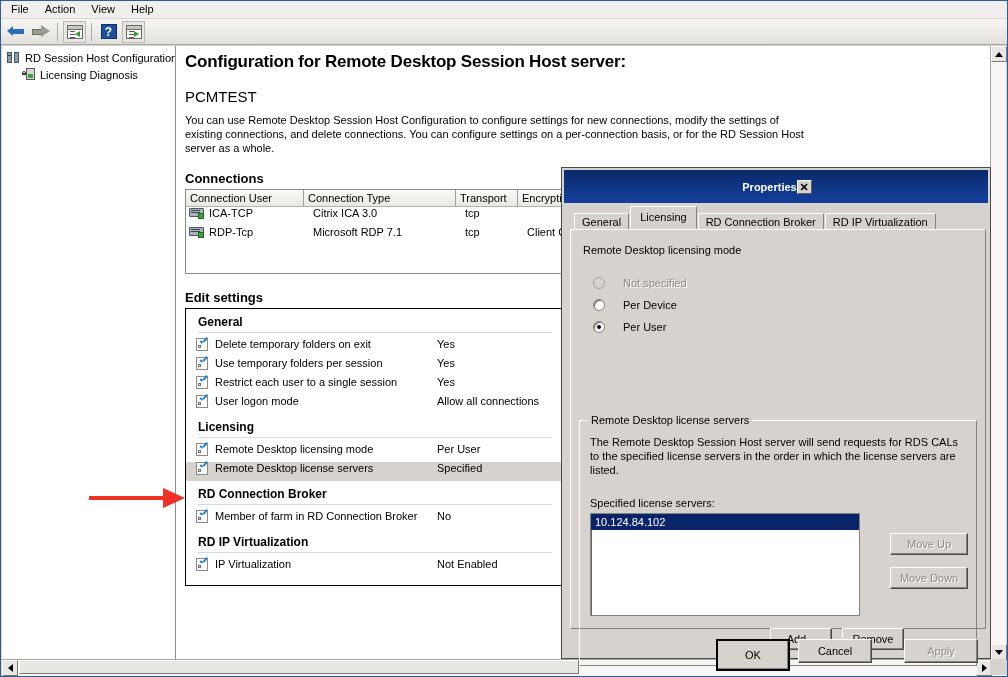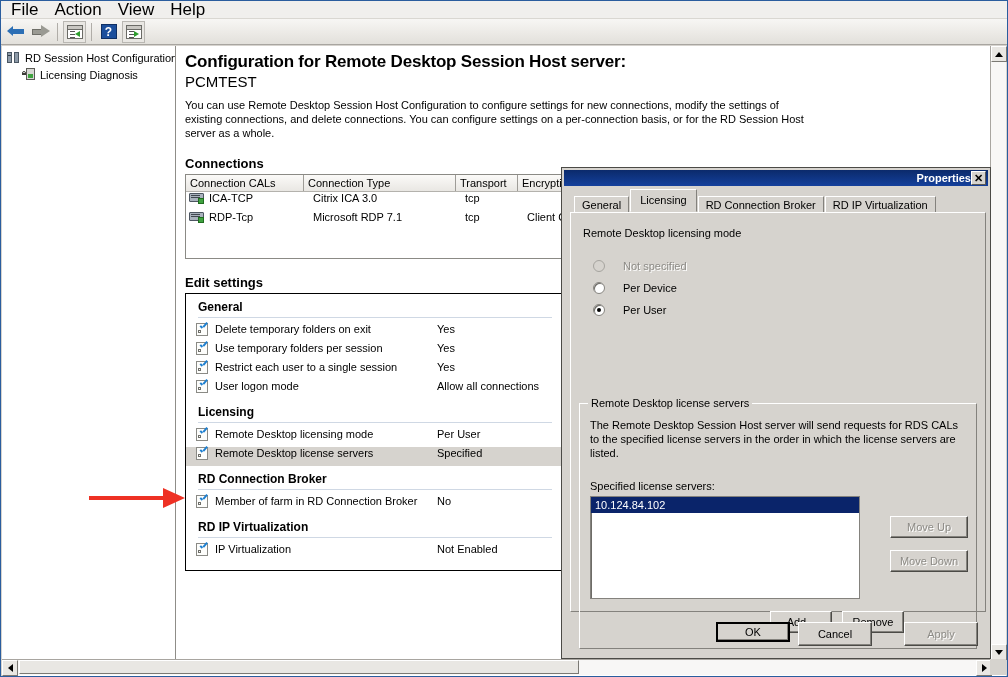--- a/index.html
+++ b/index.html
@@ -22,21 +22,21 @@
   .menubar {
     position: absolute; left: 0; top: 0;
     width: 1006px; height: 18px;
     background: #f0efed;
     border-bottom: 1px solid #d9d7d2;
     display: flex; align-items: center;
     padding-left: 2px;
   }
   .menu-item {
     padding: 1px 8px;
-    font-size: 17px;
+    font-size: 11px;
     color: #000;
     line-height: 15px;
     cursor: default;
   }
 
   
   .toolbar {
     position: absolute; left: 0; top: 18px;
     width: 1006px; height: 26px;
     background: linear-gradient(to bottom,#f7f6f4 0%, #eceae6 55%, #e2e0db 100%);
@@ -111,21 +111,21 @@
   
   .content {
     position: absolute; left: 175px; top: 0;
     width: 815px; height: 614px;
     background: #fff;
     overflow: hidden;
   }
   .content-inner { padding: 6px 0 0 8px; }
 
   .page-title { font-size: 17px; font-weight: bold; color:#000; letter-spacing:-0.2px; }
-  .page-subtitle { font-size: 15px; color:#000; margin-top: 1px; }
+  .page-subtitle { font-size: 15px; color:#000; margin-top: 16px; }
   .page-desc { font-size: 11px; color:#000; margin-top: 8px; width: 632px; line-height: 14px; }
 
   .section-head {
     font-size: 13px; font-weight: bold; color:#000;
     margin-top: 16px; margin-bottom: 3px;
   }
 
   
   .lv {
     width: 640px; height: 85px;
@@ -217,22 +217,22 @@
   
   .dialog {
     position:absolute; left:561px; top:167px;
     width:428px; height:490px;
     background:#d6d3ce;
     border:2px solid #d6d3ce;
     box-shadow: 1px 1px 0 #4b4a46;
     outline:1px solid #4b4a46;
   }
   .dlg-title {
-    height:16px; background: linear-gradient(to bottom,#0b2a6b,#14409c);
-    display:flex; align-items:center; justify-content:flex-end;
+    height:33px; background: linear-gradient(to bottom,#0b2a6b,#14409c);
+    display:flex; align-items:center; justify-content:center;
     padding: 0 2px 0 4px;
   }
   .dlg-title .t { color:#fff; font-size:11px; font-weight:bold; }
   .dlg-close {
     width:15px;height:14px;background:#d6d3ce;
     border:1px solid #fff;border-right-color:#5b5a56;border-bottom-color:#5b5a56;
     display:flex;align-items:center;justify-content:center;
     font-size:11px;font-weight:bold;color:#000;line-height:12px;
   }
 
@@ -307,21 +307,21 @@
   }
   .btn.disabled { color:#8d8b86; text-shadow:1px 1px 0 #fff; }
   .btn.default { border:2px solid #000; }
 
   .btn-moveup   { position:absolute; left:310px; top:112px; width:78px; }
   .btn-movedown { position:absolute; left:310px; top:146px; width:78px; }
   .btn-add      { position:absolute; left:190px; top:207px; width:62px; }
   .btn-remove   { position:absolute; left:262px; top:207px; width:62px; }
 
   .dlg-footer { position:absolute; left:6px; bottom:8px; width:416px; height:26px; }
-  .btn-ok     { position:absolute; right:196px; top:0; width:74px; height:20px; }
+  .btn-ok     { position:absolute; right:196px; top:0; width:74px; height:32px; }
   .btn-cancel { position:absolute; right:114px; top:0; width:74px; height:24px; }
   .btn-apply  { position:absolute; right:8px;  top:0; width:74px; height:24px; }
 
   
   .ann-cn {
     position:absolute; left:604px; top:490px;
     color:#ee3124; font-size:15px; font-weight:500;
     font-family:"DejaVu Sans", sans-serif;
     white-space:nowrap;
   }
@@ -404,21 +404,21 @@
     <div class="content">
       <div class="content-inner">
         <div class="page-title">Configuration for Remote Desktop Session Host server:</div>
         <div class="page-subtitle">PCMTEST</div>
         <div class="page-desc">You can use Remote Desktop Session Host Configuration to configure settings for new connections, modify the settings of existing connections, and delete connections. You can configure settings on a per-connection basis, or for the RD Session Host server as a whole.</div>
 
         <div class="section-head">Connections</div>
 
         <div class="lv">
           <div class="lv-head">
-            <div class="lv-th" style="width:118px">Connection CALs</div>
+            <div class="lv-th" style="width:118px">Connection User</div>
             <div class="lv-th" style="width:152px">Connection Type</div>
             <div class="lv-th" style="width:62px">Transport</div>
             <div class="lv-th" style="width:120px">Encryption</div>
           </div>
           <div class="lv-row">
             <div class="ico-conn">
               <div class="body2"></div>
                 <div class="l1"></div>
                 <div class="l2"></div>
                 <div class="plug"></div>

